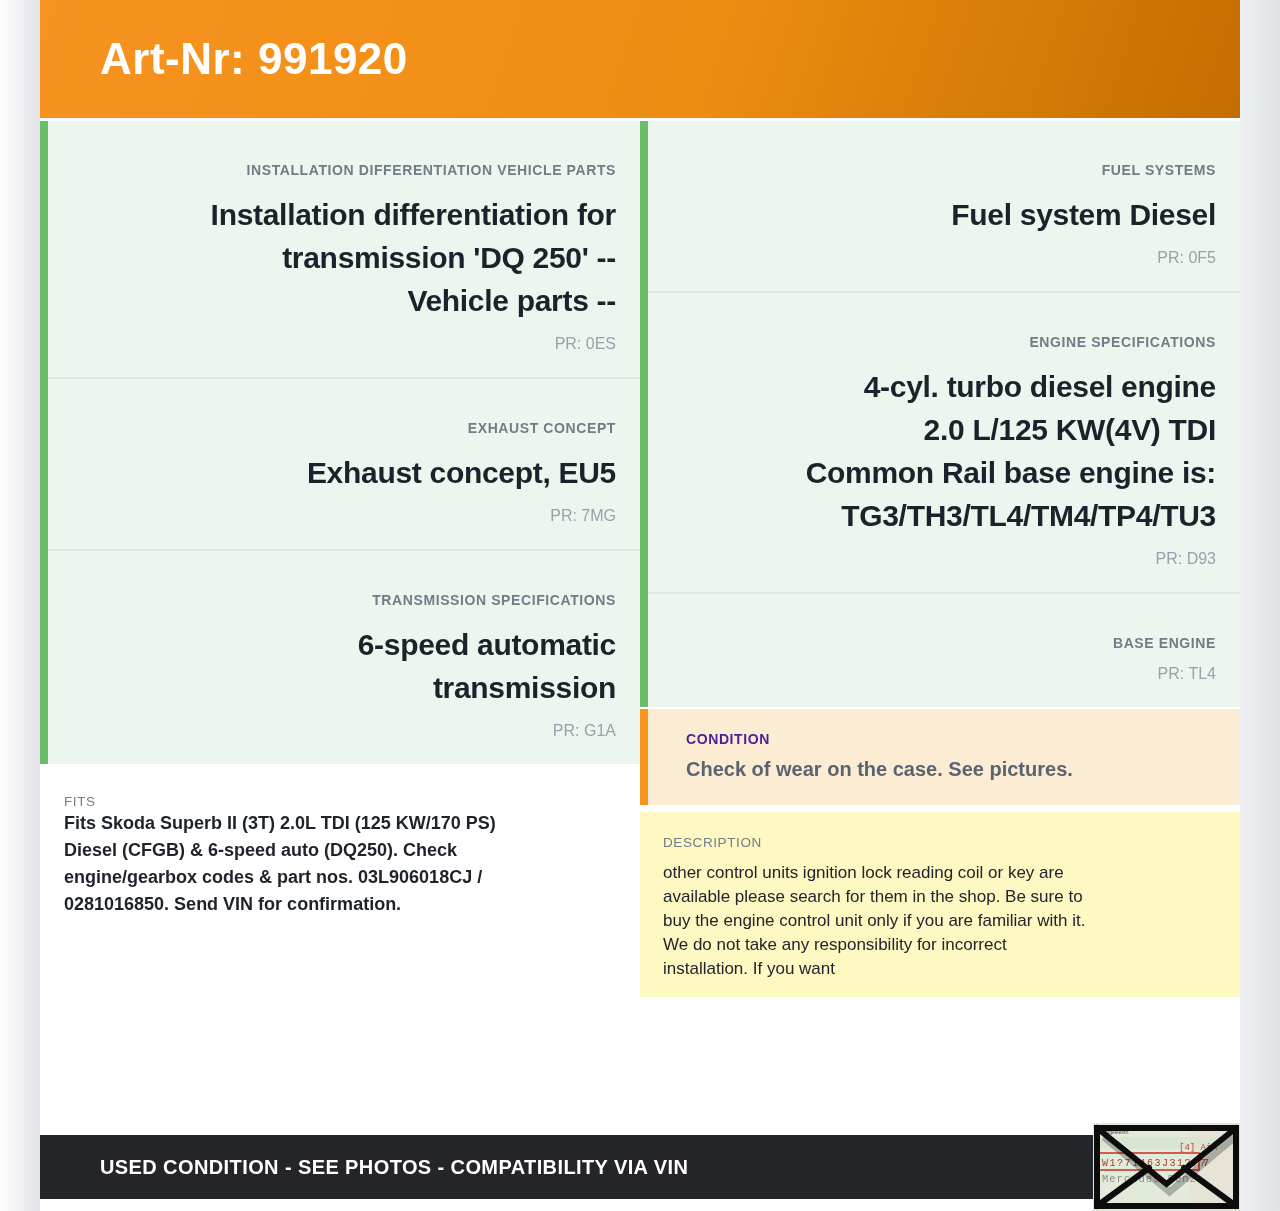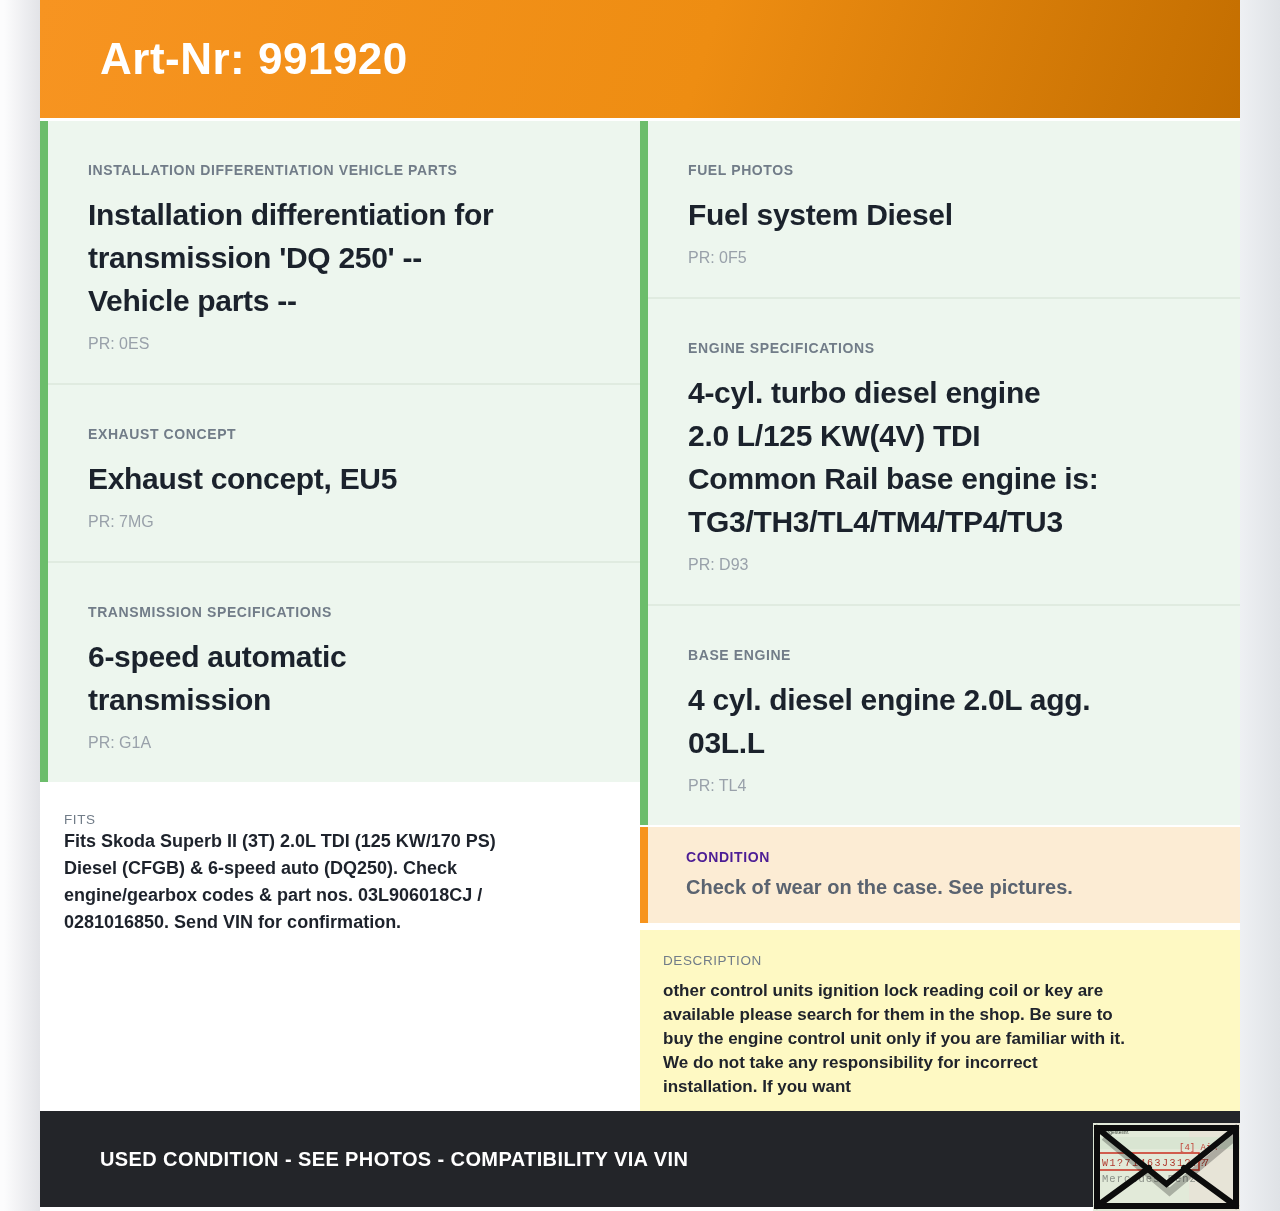--- a/index.html
+++ b/index.html
@@ -26,21 +26,21 @@
   }
   .banner h1 {
     color: #ffffff; font-size: 44px; font-weight: 700; letter-spacing: 0.5px;
   }
 
   
   .columns { display: flex; margin-top: 3px; }
   .col { width: 600px; }
 
   .green-stack { background: #edf6ee; border-left: 8px solid #6cbd6b; }
-  .card { padding: 40px 24px 30px 40px; }
+  .card { padding: 40px 24px 24px 40px; text-align: right; }
   .card + .card { border-top: 2px solid #e0ebe0; }
 
   .card-label {
     font-size: 14px; font-weight: 700; color: #717c88;
     letter-spacing: 0.6px; line-height: 18px;
   }
   .card-heading {
     margin-top: 14px;
     font-size: 30px; font-weight: 700; color: #1b222c;
     line-height: 43px; letter-spacing: -0.3px;
@@ -74,27 +74,27 @@
   }
   .condition-text {
     margin-top: 10px;
     font-size: 20px; font-weight: 600; color: #5a6370; line-height: 23px;
   }
 
   
   .description { margin-top: 7px; background: #fef9c3; padding: 22px 1px 16px 23px; }
   .description-text {
     margin-top: 10px;
-    font-size: 17px; font-weight: 700; color: #20242c;
+    font-size: 17px; font-weight: 400; color: #20242c;
     line-height: 24px; white-space: pre-line;
   }
 
   
   .footer {
-    position: absolute; left: 0; bottom: 4px; width: 1200px; height: 96px;
+    position: absolute; left: 0; bottom: 12px; width: 1200px; height: 64px;
     background: #232529;
     display: flex; align-items: center; padding-left: 60px;
   }
   .footer-text { color: #ffffff; font-size: 20px; font-weight: 700; letter-spacing: 0.4px; }
 
   
   .vin-image {
     position: absolute; right: 0; bottom: 0; width: 147px; height: 88px;
     background: linear-gradient(100deg, #e3ebdb 0%, #dde7d8 60%, #e7e2d6 100%);
     overflow: hidden;
@@ -141,36 +141,34 @@
         <div class="fits-text">Fits Skoda Superb II (3T) 2.0L TDI (125 KW/170 PS)
 Diesel (CFGB) &amp; 6-speed auto (DQ250). Check
 engine/gearbox codes &amp; part nos. 03L906018CJ /
 0281016850. Send VIN for confirmation.</div>
       </div>
     </div>
 
     <div class="col">
       <div class="green-stack">
         <div class="card">
-          <div class="card-label">FUEL PHOTOS</div>
+          <div class="card-label">FUEL SYSTEMS</div>
           <div class="card-heading">Fuel system Diesel</div>
           <div class="card-pr">PR: 0F5</div>
         </div>
         <div class="card">
           <div class="card-label">ENGINE SPECIFICATIONS</div>
           <div class="card-heading">4-cyl. turbo diesel engine
 2.0 L/125 KW(4V) TDI
 Common Rail base engine is:
 TG3/TH3/TL4/TM4/TP4/TU3</div>
           <div class="card-pr">PR: D93</div>
         </div>
         <div class="card">
           <div class="card-label">BASE ENGINE</div>
-          <div class="card-heading">4 cyl. diesel engine 2.0L agg.
-03L.L</div>
           <div class="card-pr">PR: TL4</div>
         </div>
       </div>
       <div class="condition">
         <div class="condition-label">CONDITION</div>
         <div class="condition-text">Check of wear on the case. See pictures.</div>
       </div>
       <div class="description">
         <div class="small-label">DESCRIPTION</div>
         <div class="description-text">other control units ignition lock reading coil or key are

